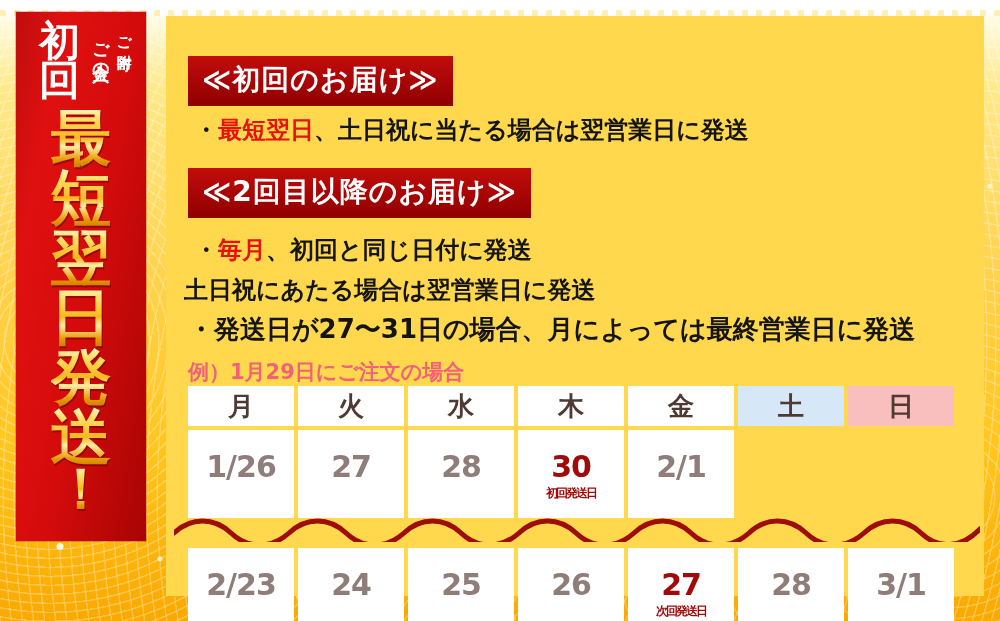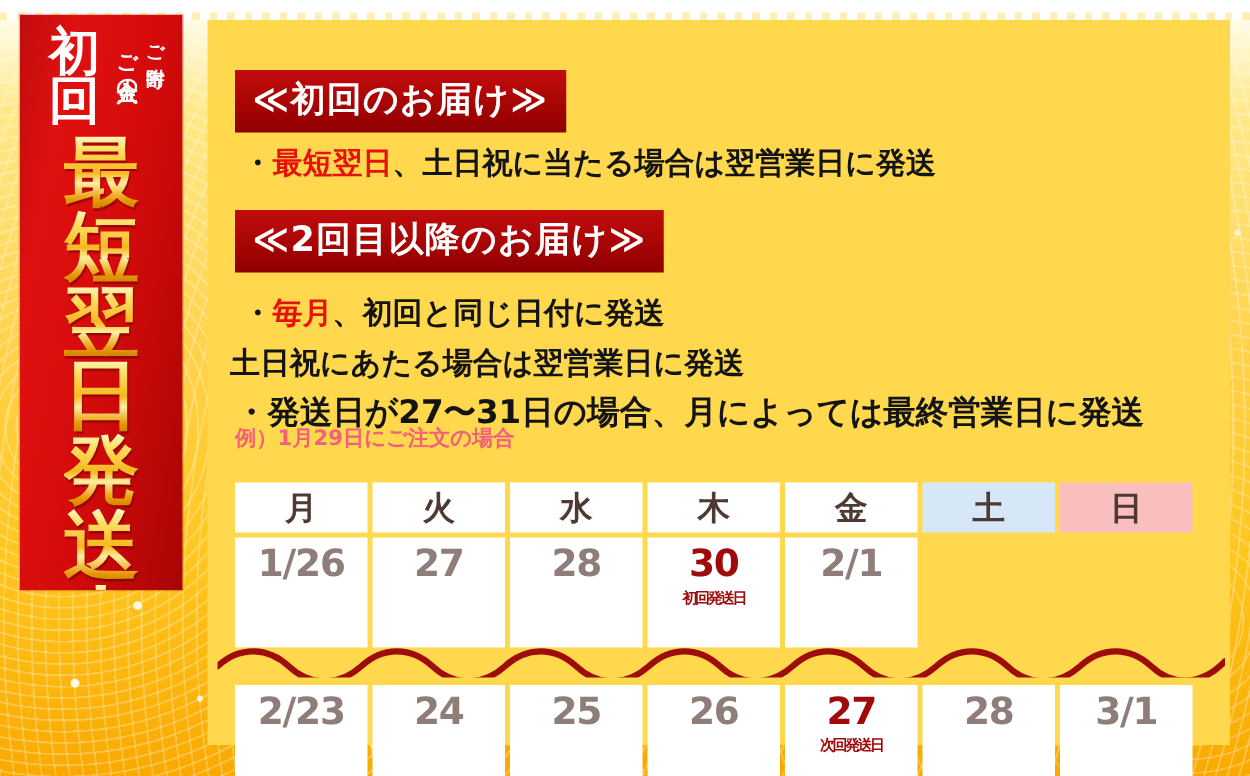--- a/index.html
+++ b/index.html
@@ -42,21 +42,21 @@
   }
   
   .top-white{position:absolute;left:0;top:0;width:1000px;height:16px;background:#ffffff;}
   .top-white:after{
     content:"";position:absolute;left:0;bottom:0;width:100%;height:6px;
     background:repeating-linear-gradient(90deg,rgba(255,226,120,.55) 0 6px,transparent 6px 14px);
   }
 
   
   .red-banner{
-    position:absolute;left:16px;top:12px;width:130px;height:460px;
+    position:absolute;left:16px;top:12px;width:130px;height:529px;
     background:linear-gradient(100deg,#c00d0d 0%,#e01010 22%,#d40b0b 55%,#a80404 100%);
     box-shadow:0 0 0 1px rgba(150,0,0,.25);
     overflow:hidden;
   }
   .rb-head{position:absolute;left:0;top:6px;width:130px;height:92px;}
   .rb-shokai{
     position:absolute;left:12px;top:4px;width:62px;
     color:#ffffff;font-weight:900;font-size:41px;line-height:.96;
     letter-spacing:-1px;text-align:center;
     font-family:"DejaVu Sans","Liberation Sans",sans-serif;
@@ -103,39 +103,39 @@
     position:absolute;color:#141414;font-weight:900;
     font-size:24px;letter-spacing:0px;white-space:nowrap;
   }
   .line .hl{color:#e8120c;}
   .l1{left:28px;top:98px;}
   .l2{left:28px;top:218px;}
   .l3{left:18px;top:258px;}
   .l4{left:22px;top:296px;font-size:26px;}
 
   .example{
-    position:absolute;left:22px;top:323px;
-    color:#f2607a;font-weight:900;font-size:17px;white-space:nowrap;
+    position:absolute;left:22px;top:342px;
+    color:#f2607a;font-weight:900;font-size:21px;white-space:nowrap;
   }
 
   
   .cal{position:absolute;left:22px;top:370px;width:774px;}
   .cal-row{display:flex;gap:4px;}
   .cal-row.head{margin-bottom:4px;}
   .cell{
     width:106px;background:#ffffff;
     display:flex;flex-direction:column;align-items:center;justify-content:flex-start;
     box-sizing:border-box;
   }
   .head .cell{height:40px;justify-content:center;}
   .head .cell .dow{color:#4e3a33;font-weight:900;font-size:26px;}
   .head .cell.sat{background:#d6e8f7;}
   .head .cell.sun{background:#f9bfbf;}
 
-  .body-row .cell{height:88px;padding-top:6px;}
+  .body-row .cell{height:88px;padding-top:21px;}
   .num{font-weight:900;font-size:30px;color:#8e7d78;line-height:1.05;letter-spacing:-1px;}
   .num.mark{color:#a00a0a;font-size:30px;}
   .tag{font-weight:900;font-size:22px;color:#a00a0a;line-height:1.1;margin-top:4px;letter-spacing:-1px;}
   .tag.tight{font-size:12px;letter-spacing:-2px;}
 
   .wave{position:absolute;left:8px;top:500px;width:806px;height:26px;}
 
   .spacer-row{height:30px;}
 </style>
 </head>

